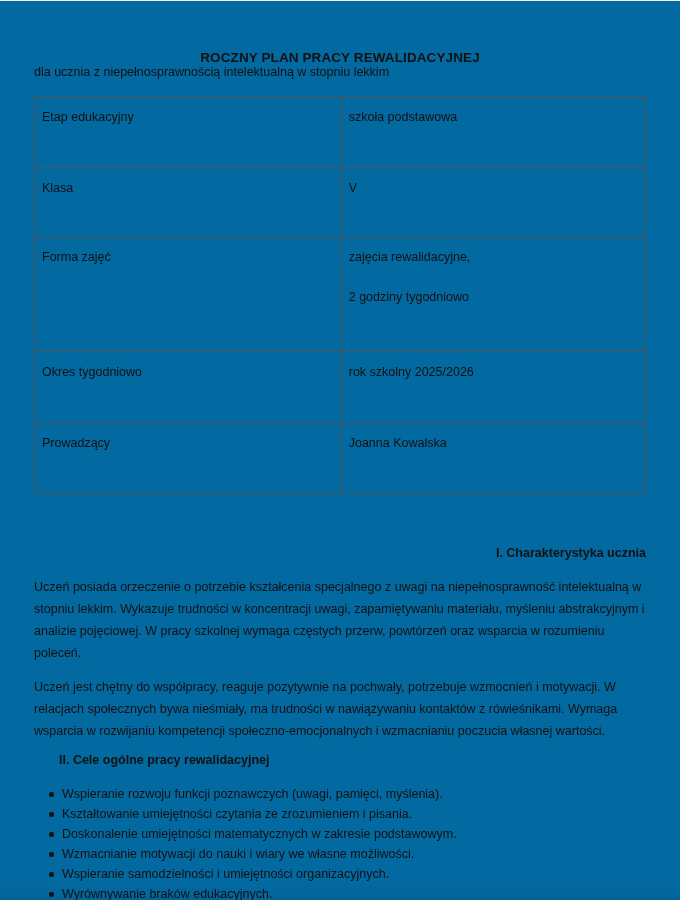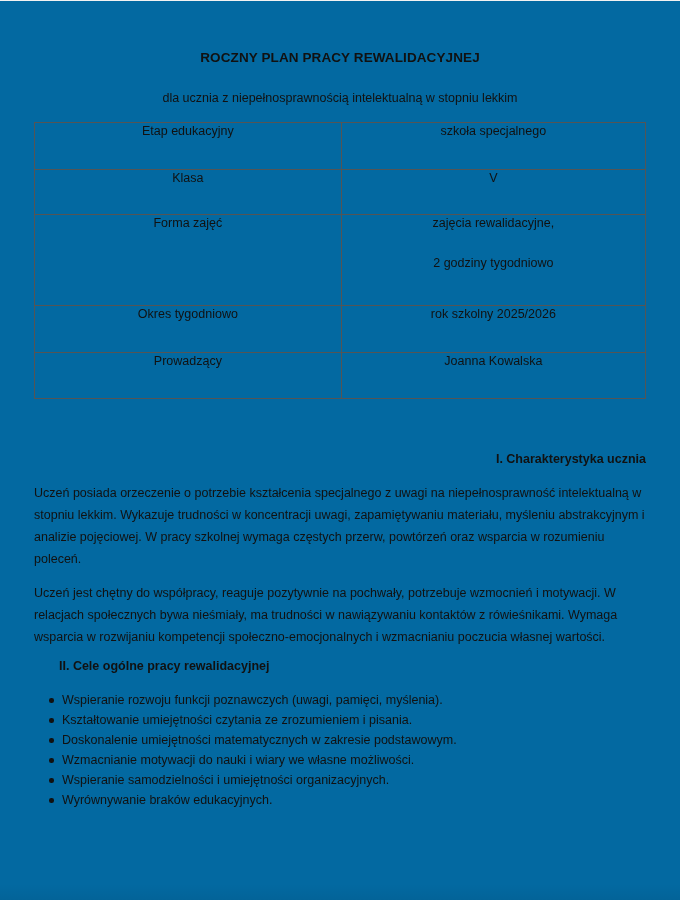--- a/index.html
+++ b/index.html
@@ -32,39 +32,37 @@
   }
   .doc-title {
     padding-top: 51px;
     text-align: center;
     font-weight: 700;
     font-size: 13.5px;
     line-height: 14px;
     letter-spacing: 0.1px;
   }
   .doc-subtitle {
-    margin-top: 26px;
-    text-align: center;
+    text-align: left;
     font-size: 12.5px;
     line-height: 14px;
   }
   table.info-table {
     width: 100%;
     margin-top: 17px;
     border-collapse: collapse;
     table-layout: fixed;
   }
   table.info-table td {
     border: 1px solid #555555;
     vertical-align: top;
-    padding: 0 7px;
+    padding: 12px 7px;
     font-size: 12.5px;
     line-height: 17px;
     overflow: hidden;
-    text-align: center;
   }
   tr.row-1 td { height: 46px; }
   tr.row-2 td { height: 44px; }
   tr.row-3 td { height: 90px; }
   tr.row-4 td { height: 46px; }
   tr.row-5 td { height: 45px; }
   td.v-middle { vertical-align: middle; }
   td.multi { padding-top: 12px; }
   td.multi p { margin: 0; }
   td.multi p + p { margin-top: 23px; }
@@ -117,21 +115,21 @@
     <div class="doc-subtitle">dla ucznia z niepełnosprawnością intelektualną w stopniu lekkim</div>
 
     <table class="info-table">
       <colgroup>
         <col style="width:50.2%">
         <col>
       </colgroup>
       <tbody>
         <tr class="row-1">
           <td>Etap edukacyjny</td>
-          <td>szkoła specjalnego</td>
+          <td>szkoła podstawowa</td>
         </tr>
         <tr class="row-2">
           <td>Klasa</td>
           <td>V</td>
         </tr>
         <tr class="row-3">
           <td class="v-middle">Forma zajęć</td>
           <td class="multi">
             <p>zajęcia rewalidacyjne,</p>
             <p>2 godziny tygodniowo</p>

